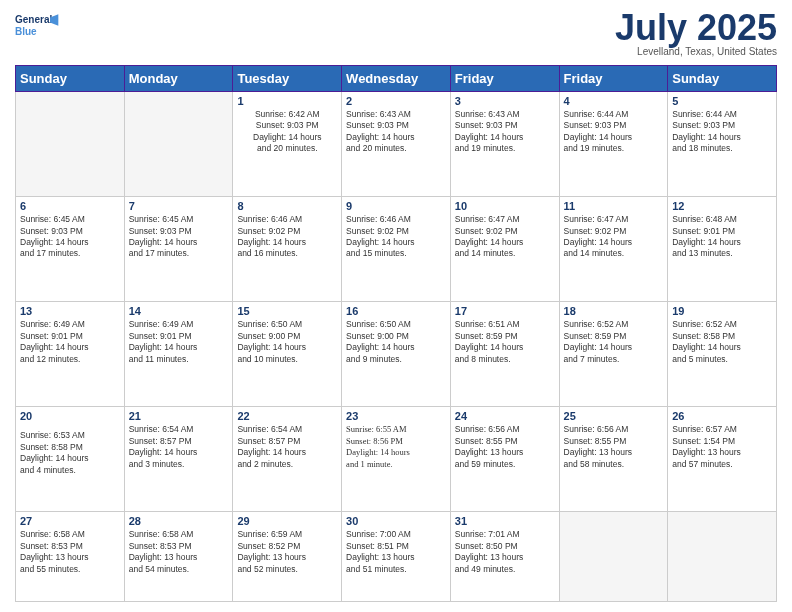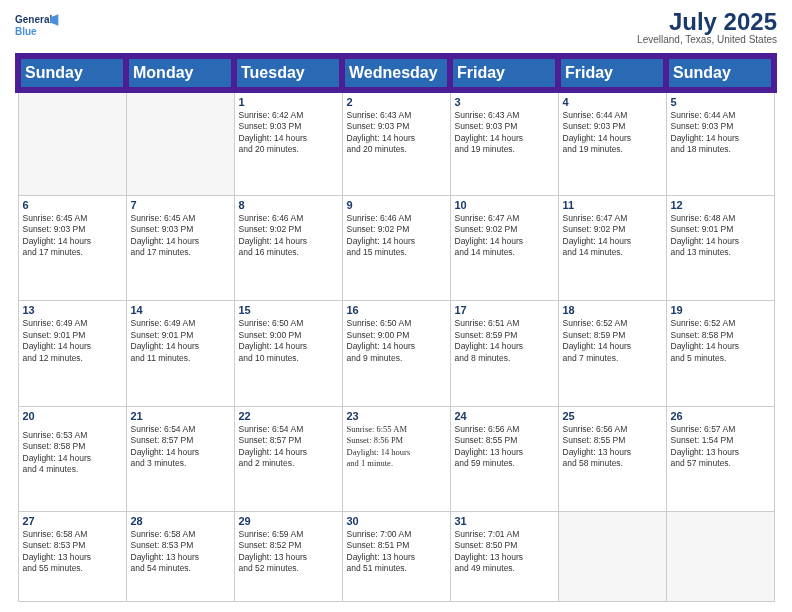--- a/index.html
+++ b/index.html
@@ -29,44 +29,44 @@
       gap: 4px;
     }
     .logo-icon {
       width: 28px;
       height: 28px;
     }
     .title-block {
       text-align: right;
     }
     .month-title {
-      font-size: 24px;
+      font-size: 36px;
       font-weight: bold;
       color: #1a3a6b;
       line-height: 1;
     }
     .location {
       font-size: 10px;
       color: #555;
     }
     .calendar {
       flex: 1;
       border: 1px solid #ccc;
       border-collapse: collapse;
       width: 100%;
       table-layout: fixed;
     }
     .calendar th {
       background: #2a6ab5;
       color: #fff;
-      font-size: 16px;
+      font-size: 13px;
       font-weight: bold;
       padding: 5px 4px;
       text-align: left;
-      border: 6px solid #4c1d95;
+      border: 1px solid #4c1d95;
     }
     .calendar td {
       border: 1px solid #ccc;
       vertical-align: top;
       padding: 3px 4px;
       font-size: 9px;
       color: #333;
       background: #fff;
       height: 82px;
     }
@@ -118,21 +118,21 @@
           <th>Friday</th>
           <th>Sunday</th>
         </tr>
     </thead>
     <tbody id="calendar-body">
     <tr>
           <td class="empty"></td>
           <td class="empty"></td>
           <td>
             <div class="day-number">1</div>
-            <div class="day-info" style="white-space: pre-line;">Sunrise: 6:42 AM
+            <div class="day-info" style="white-space: pre-line; text-align: center;">Sunrise: 6:42 AM
 Sunset: 9:03 PM
 Daylight: 14 hours
 and 20 minutes.</div>
           </td>
           <td>
             <div class="day-number">2</div>
             <div class="day-info" style="white-space: pre-line;">Sunrise: 6:43 AM
 Sunset: 9:03 PM
 Daylight: 14 hours
 and 20 minutes.</div>

